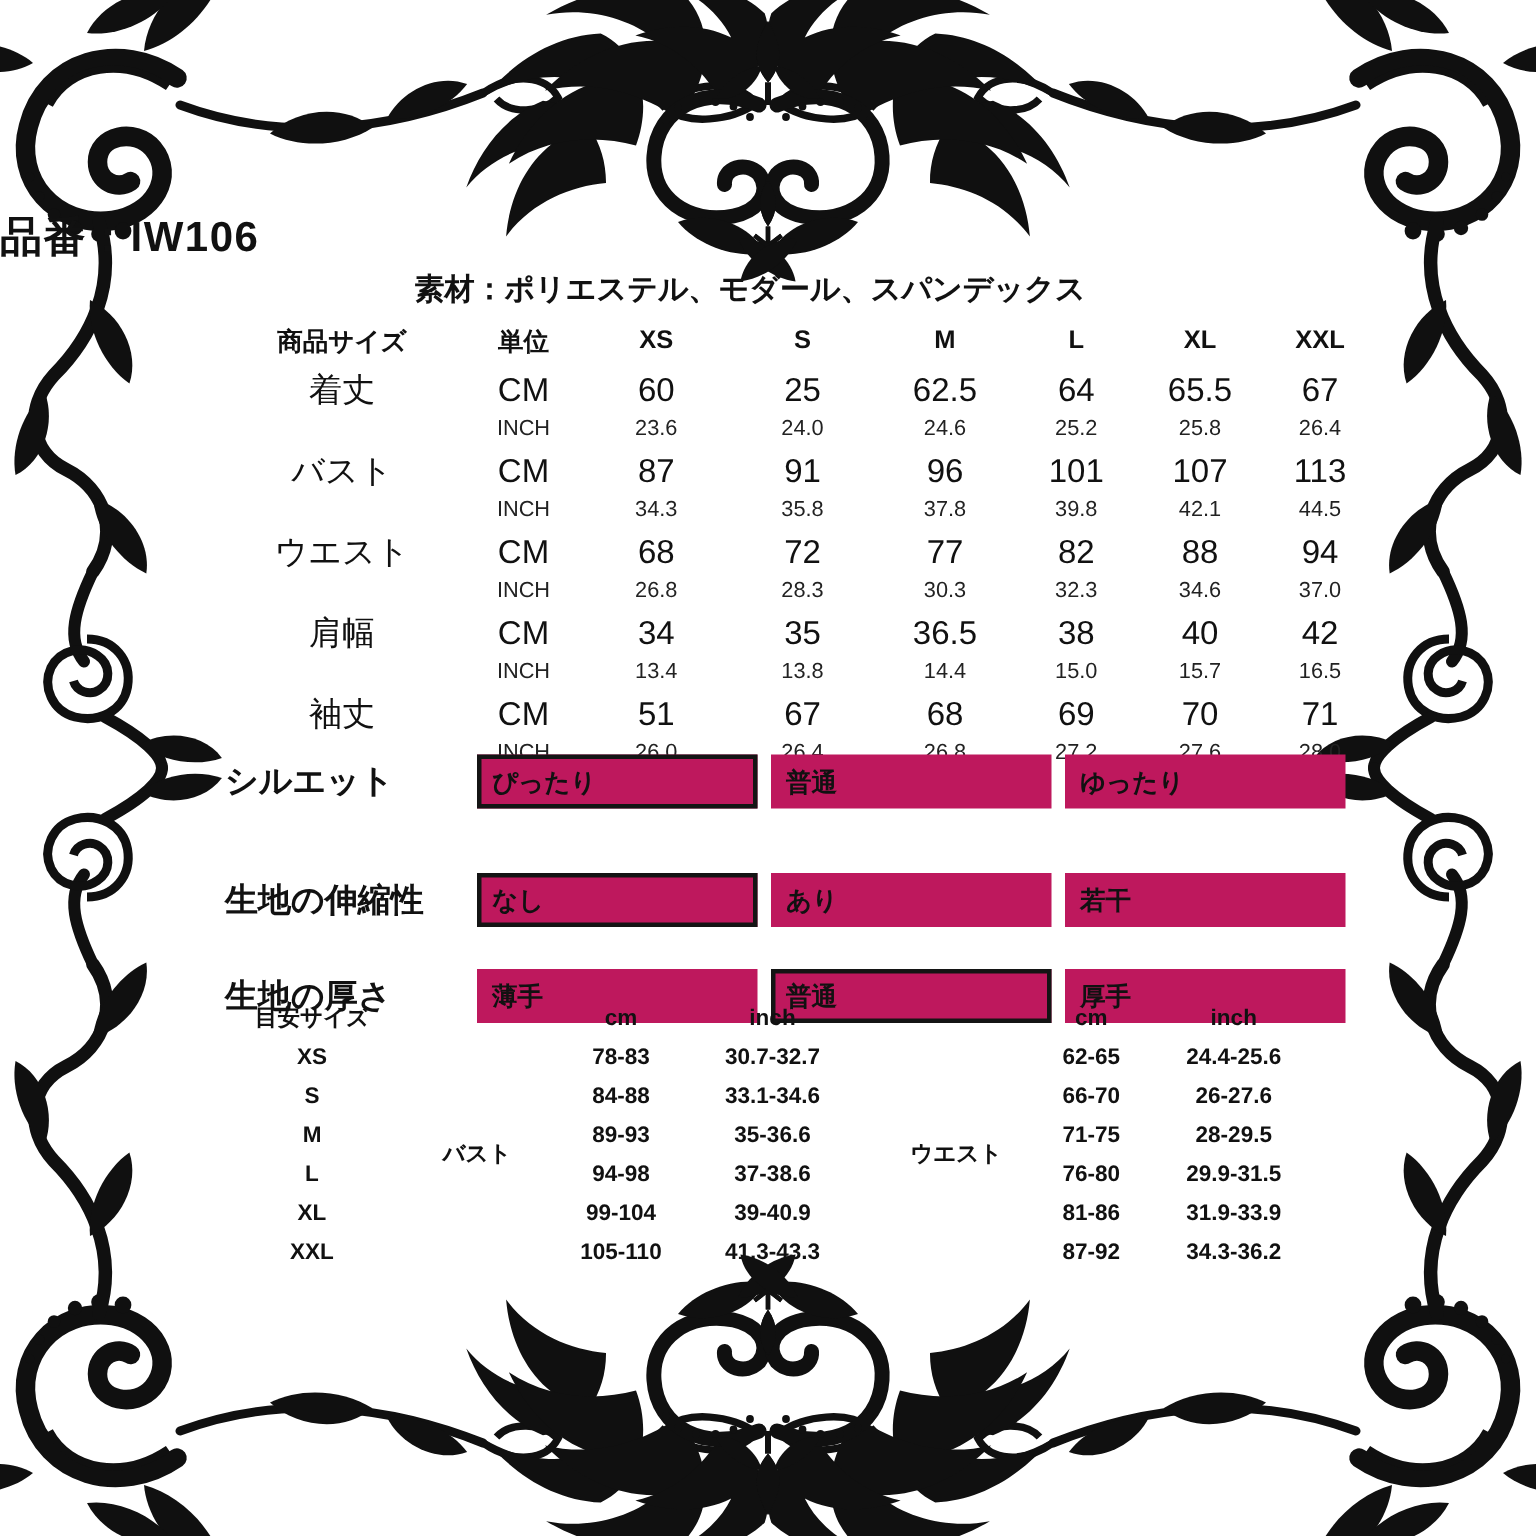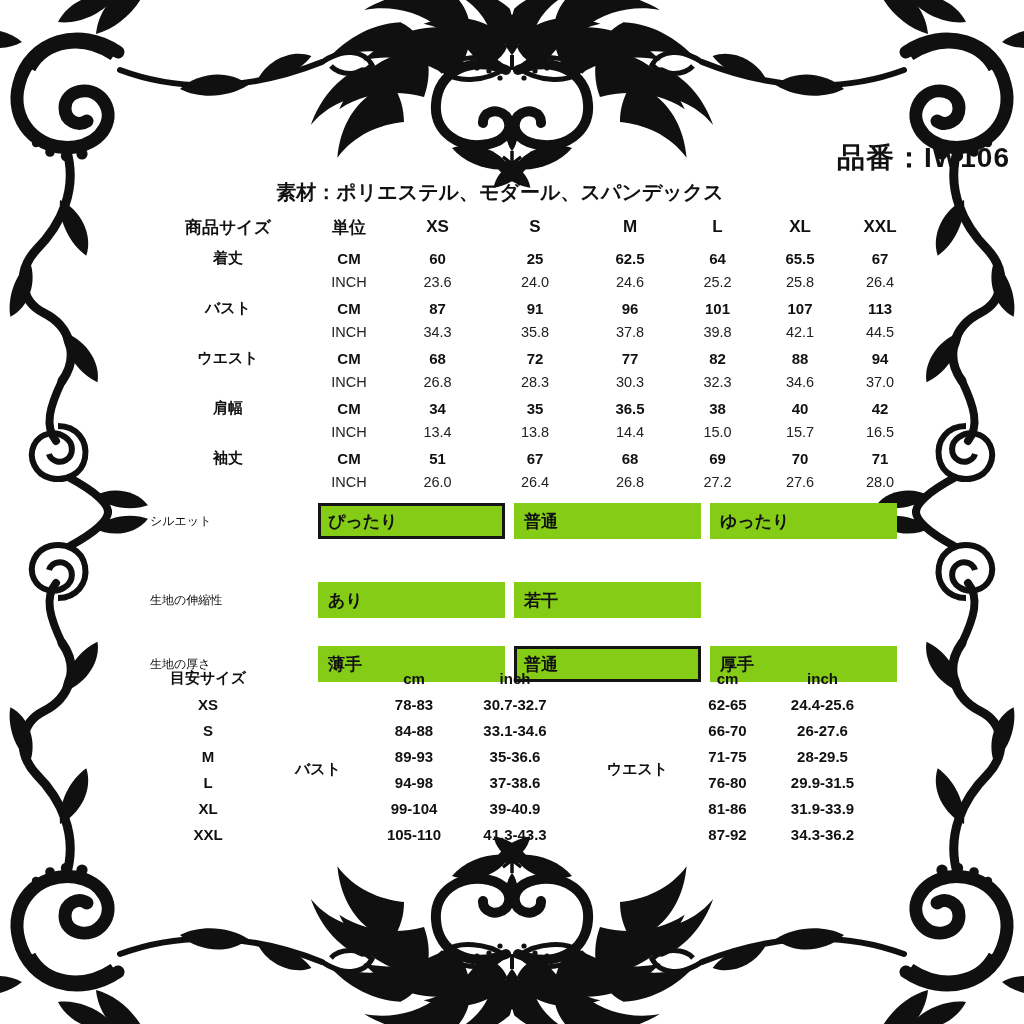--- a/index.html
+++ b/index.html
@@ -5,42 +5,42 @@
   html,body{margin:0;padding:0;}
   body{
     width:1024px;height:1024px;position:relative;overflow:hidden;
     background:#ffffff;color:#111;
     font-family:"Liberation Sans","DejaVu Sans",sans-serif;
   }
   .frame{position:absolute;inset:0;z-index:0;}
   .content{position:absolute;inset:0;z-index:1;}
 
   .title{
-    position:absolute;top:139px;left:0;width:1010px;text-align:right;
+    position:absolute;top:139px;left:0;width:1010px;text-align:left;
     font-size:28px;font-weight:bold;letter-spacing:1px;
   }
   .material{
     position:absolute;top:179px;left:0;width:1000px;text-align:center;
     font-size:20px;font-weight:bold;
   }
 
   table{border-collapse:collapse;}
   td{text-align:center;padding:0;white-space:nowrap;}
 
   .size-table{position:absolute;left:148px;top:212px;width:772px;table-layout:fixed;}
   .size-table tr.head td{height:30px;font-weight:bold;font-size:17px;}
-  .size-table tr.cm td{height:26px;font-weight:bold;font-size:15px;padding-top:3px;}
+  .size-table tr.cm td{height:26px;font-weight:normal;font-size:22px;padding-top:3px;}
   .size-table tr.inch td{height:21px;font-weight:normal;font-size:14.5px;color:#222;}
 
   .attr-row{position:absolute;left:150px;width:770px;height:42px;display:flex;align-items:center;}
-  .attr-label{width:168px;font-weight:normal;font-size:12px;text-align:left;}
+  .attr-label{width:168px;font-weight:bold;font-size:22px;text-align:left;}
   .attr-opts{display:flex;}
   .opt{
     box-sizing:border-box;width:187px;height:36px;margin-right:9px;
-    background:#84cc16;border:3px solid transparent;
+    background:#be185d;border:3px solid transparent;
     display:flex;align-items:center;padding-left:7px;
     font-weight:bold;font-size:17px;
   }
   .opt.selected{border-color:#141414;}
 
   .ref-table{position:absolute;left:148px;top:665px;width:727px;table-layout:fixed;}
   .ref-table td{font-weight:bold;}
   .ref-table tr.rhead td{height:26px;font-size:15px;}
   .ref-table tr.rrow td{height:26px;font-size:15px;}
   .ref-table td.grp{font-size:17px;}
@@ -254,20 +254,21 @@
     <div class="attr-label">シルエット</div>
     <div class="attr-opts">
       <div class="opt selected">ぴったり</div>
       <div class="opt">普通</div>
       <div class="opt">ゆったり</div>
     </div>
   </div>
   <div class="attr-row" style="top:579px">
     <div class="attr-label">生地の伸縮性</div>
     <div class="attr-opts">
+      <div class="opt selected">なし</div>
       <div class="opt">あり</div>
       <div class="opt">若干</div>
     </div>
   </div>
   <div class="attr-row" style="top:643px">
     <div class="attr-label">生地の厚さ</div>
     <div class="attr-opts">
       <div class="opt">薄手</div>
       <div class="opt selected">普通</div>
       <div class="opt">厚手</div>

